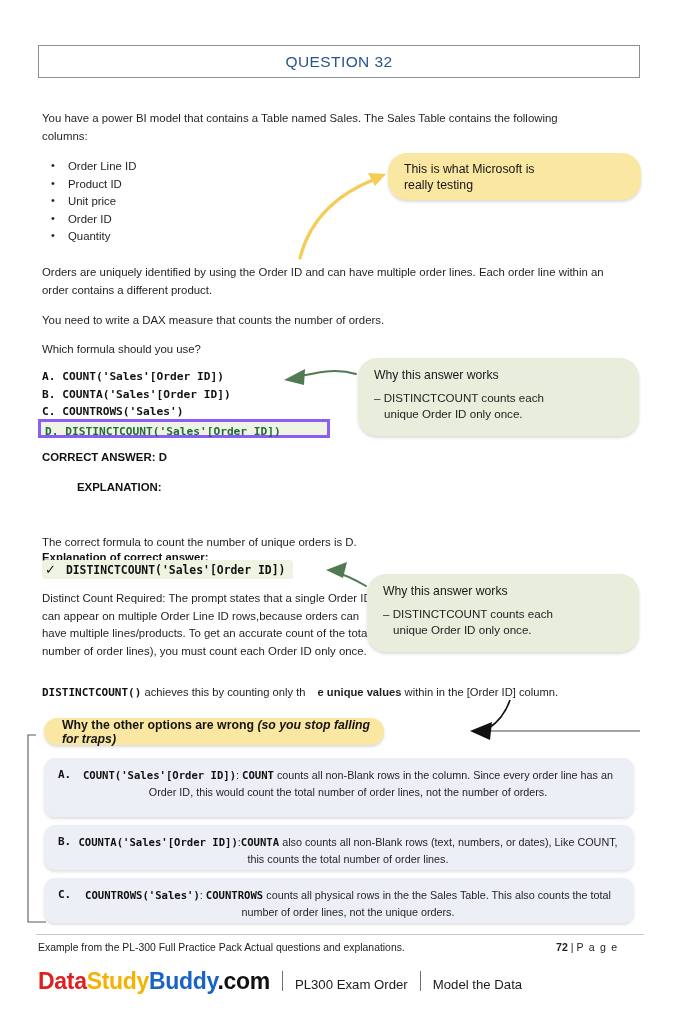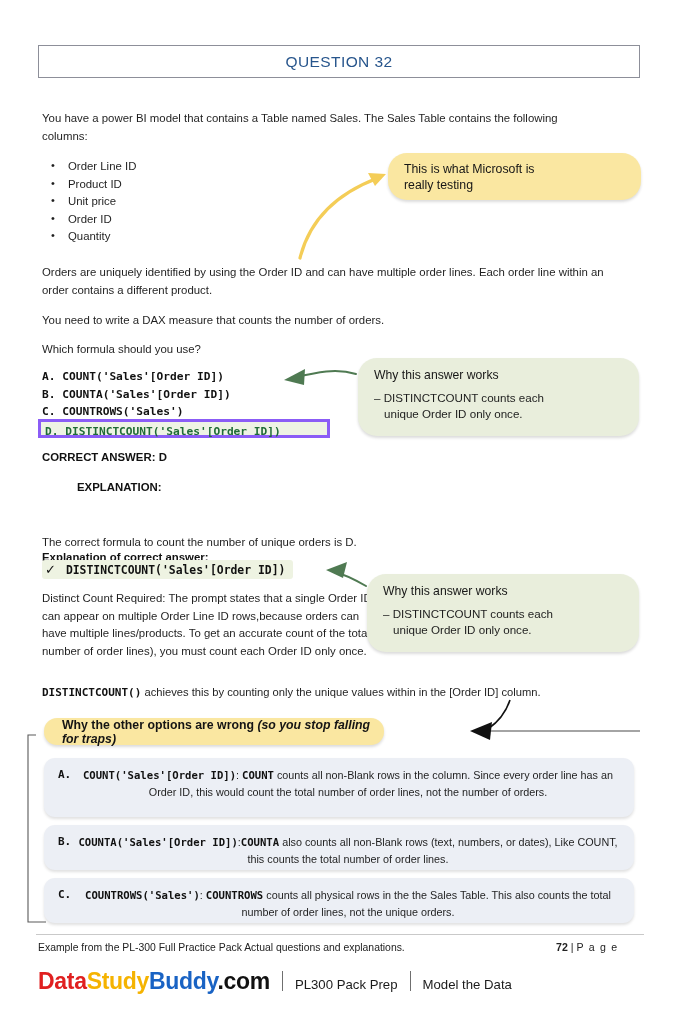--- a/index.html
+++ b/index.html
@@ -150,21 +150,21 @@
     font-size: 11.2px;
     color: #1f1f1f;
     white-space: nowrap;
   }
   .mixline .mono {
     font-family: "DejaVu Sans Mono", monospace;
     font-weight: bold;
     font-size: 11px;
     color: #111;
   }
-  .mixline b { font-weight: normal; }
+  .mixline b { font-weight: bold; margin-left: 12px; }
 
   
   .callout {
     position: absolute;
     border-radius: 19px;
     box-sizing: border-box;
     box-shadow: 0 2px 3px rgba(0,0,0,.14);
   }
   .callout.yellow { background: #fae7a1; }
   .callout.green  { background: #e9eedc; }
@@ -416,21 +416,21 @@
   <div id="footer-note">Example from the PL-300 Full Practice Pack Actual questions and explanations.</div>
   <div id="footer-page">
     <span class="num">72</span>
     <span>|</span>
     <span class="pg">P a g e</span>
   </div>
 
   <div class="brand">
     <span class="logo"><span class="s-data">Data</span><span class="s-study">Study</span><span class="s-buddy">Buddy</span><span class="s-com">.com</span></span>
     <span class="divider"></span>
-    <span class="tag">PL300 Pack Prep</span>
+    <span class="tag">PL300 Exam Order</span>
     <span class="divider"></span>
     <span class="tag">Model the Data</span>
   </div>
 
   <svg class="deco" viewBox="0 0 683 1024">
 
     <g>
       <path d="M300,258 C308,226 330,196 378,178" fill="none" stroke="#f4cd57" stroke-width="3.2" stroke-linecap="round"></path>
       <path d="M386,174 L368,173 L375,186 Z" fill="#f4cd57"></path>
     </g>

